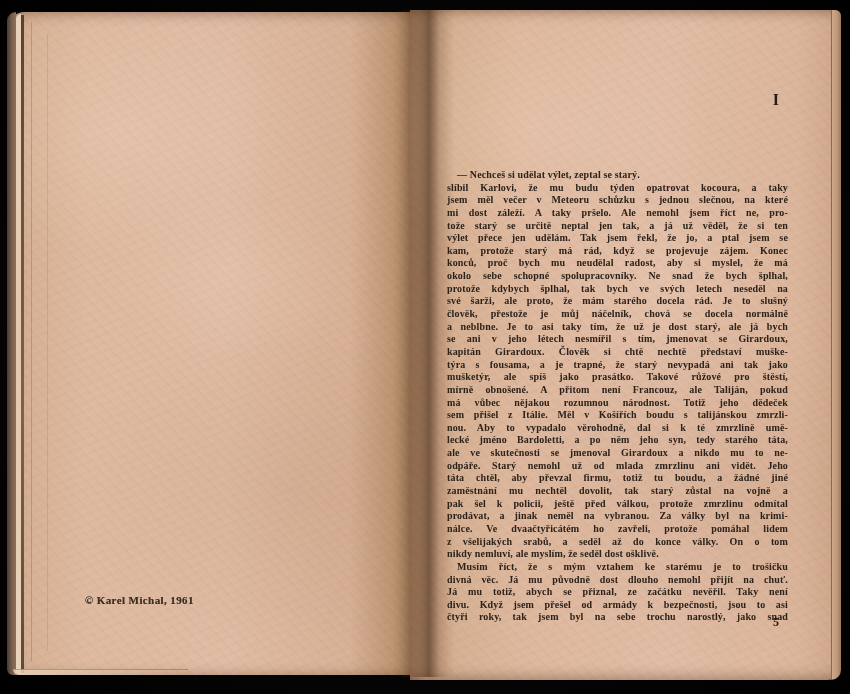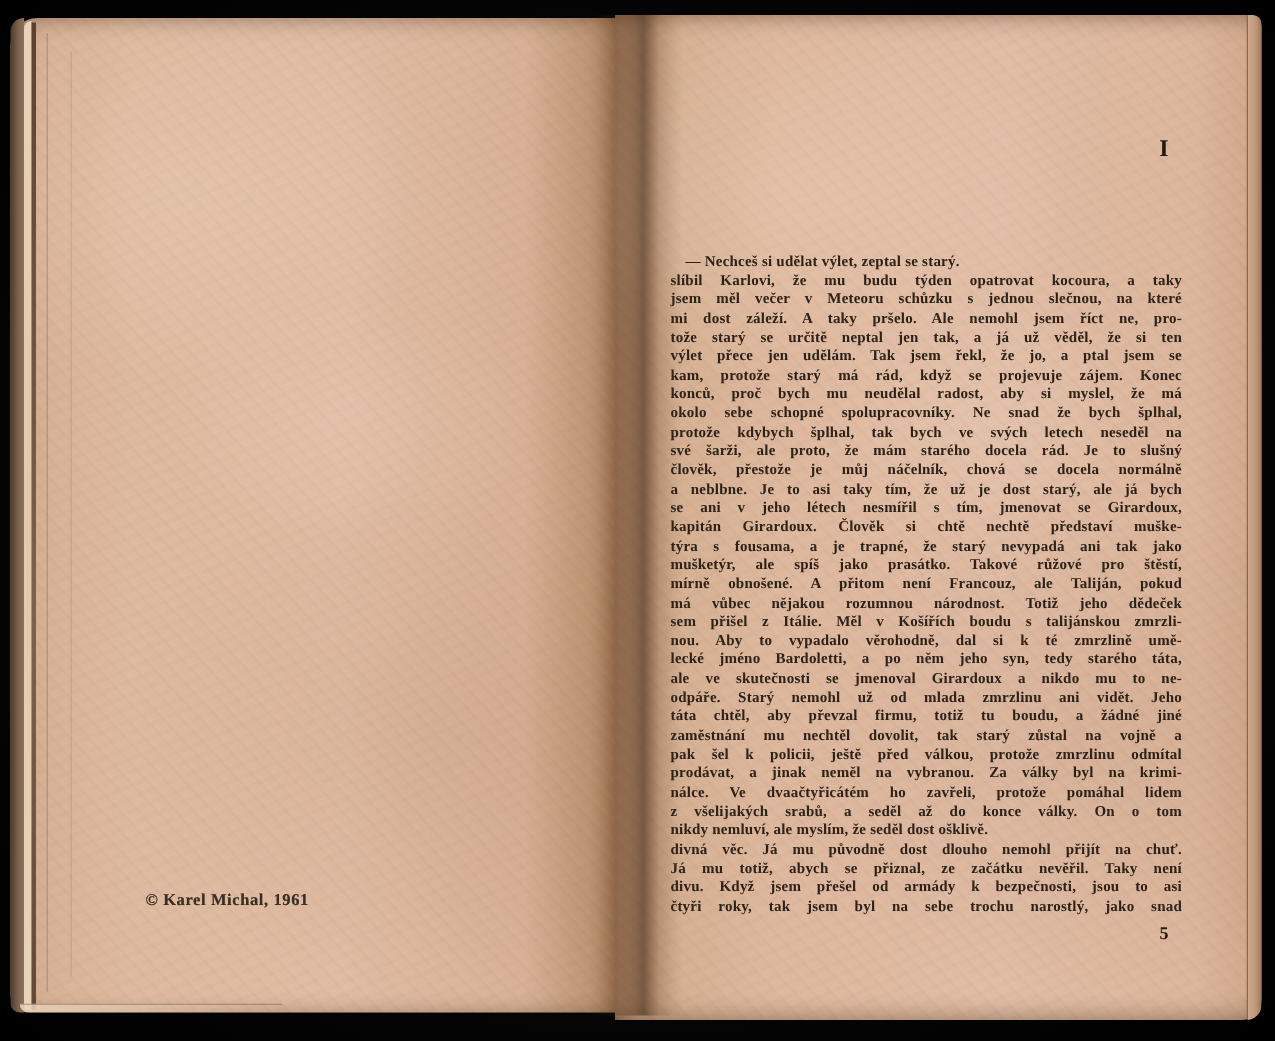--- a/index.html
+++ b/index.html
@@ -38,21 +38,20 @@
   .edge-bottom{
     position:absolute;left:6px;right:55%;bottom:0;height:5px;
     background:linear-gradient(to right, rgba(233,210,186,.9), rgba(233,210,186,0));
     border-top:1px solid rgba(90,60,40,.35);
     border-radius:0 0 0 10px;
   }
   .copyright{
     position:absolute;left:78px;top:582px;
     font-size:11px;font-weight:700;color:#3b2f25;letter-spacing:.4px;
     text-shadow:0 0 .4px rgba(59,47,37,.6);
-    margin-left:12px;
   }
 
   
   .page-right{
     position:absolute;left:410px;top:10px;width:431px;height:670px;
     background:linear-gradient(to right,
       #a87f60 0%, #c39a7b 3%, #d6b092 9%, #deb89e 25%, #e1bda6 60%, #dcb69c 90%, #d2ab8f 97%, #c5a084 100%);
     border-radius:0 8px 14px 0;
     box-shadow:inset 0 8px 14px -8px rgba(50,25,8,.5), inset 0 -10px 14px -8px rgba(50,25,8,.4);
   }
@@ -148,20 +147,21 @@
         <div class="line">lecké jméno Bardoletti, a po něm jeho syn, tedy starého táta,</div>
         <div class="line">ale ve skutečnosti se jmenoval Girardoux a nikdo mu to ne-</div>
         <div class="line">odpáře. Starý nemohl už od mlada zmrzlinu ani vidět. Jeho</div>
         <div class="line">táta chtěl, aby převzal firmu, totiž tu boudu, a žádné jiné</div>
         <div class="line">zaměstnání mu nechtěl dovolit, tak starý zůstal na vojně a</div>
         <div class="line">pak šel k policii, ještě před válkou, protože zmrzlinu odmítal</div>
         <div class="line">prodávat, a jinak neměl na vybranou. Za války byl na krimi-</div>
         <div class="line">nálce. Ve dvaačtyřicátém ho zavřeli, protože pomáhal lidem</div>
         <div class="line">z všelijakých srabů, a seděl až do konce války. On o tom</div>
         <div class="line endline">nikdy nemluví, ale myslím, že seděl dost ošklivě.</div>
+        <div class="line indent">Musím říct, že s mým vztahem ke starému je to trošičku</div>
         <div class="line">divná věc. Já mu původně dost dlouho nemohl přijít na chuť.</div>
         <div class="line">Já mu totiž, abych se přiznal, ze začátku nevěřil. Taky není</div>
         <div class="line">divu. Když jsem přešel od armády k bezpečnosti, jsou to asi</div>
         <div class="line">čtyři roky, tak jsem byl na sebe trochu narostlý, jako snad</div>
       </div>
     <div class="page-number">5</div>
   </div>
 
   <div class="gutter"></div>
 </div>

